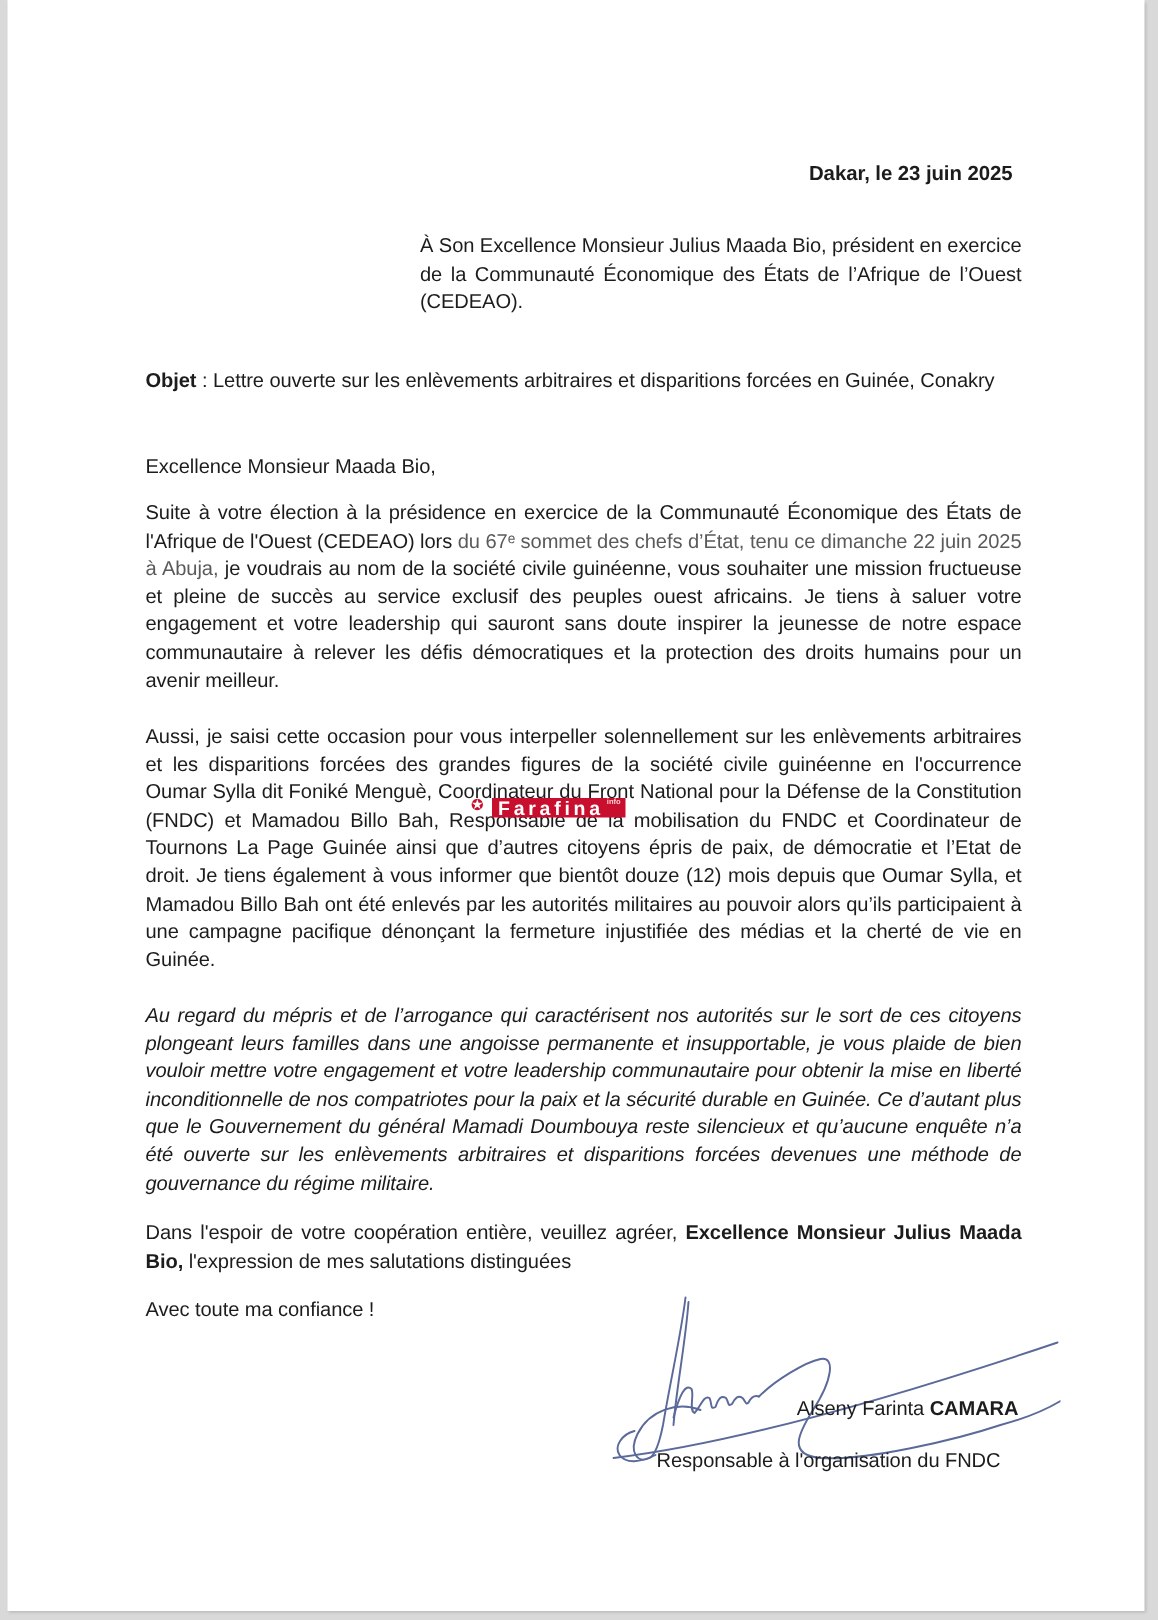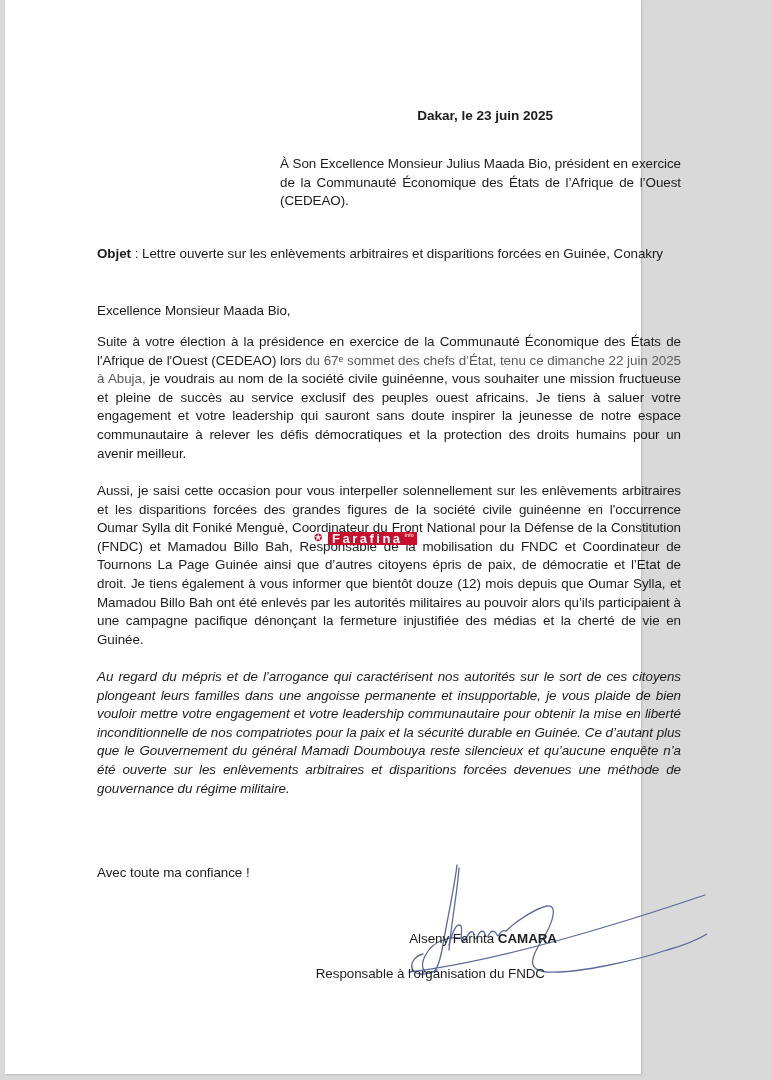--- a/index.html
+++ b/index.html
@@ -8,21 +8,21 @@
       height: 1080px;
       background: #d9d9d9;
       position: relative;
       overflow: hidden;
       font-family: "Liberation Sans", "DejaVu Sans", sans-serif;
     }
     .page {
       position: absolute;
       left: 5px;
       top: 0;
-      width: 636px;
+      width: 758px;
       height: 1074px;
       background: #ffffff;
       box-shadow: 1px 1px 2px rgba(0,0,0,0.15);
     }
     .text {
       position: absolute;
       color: #1c1c1c;
       font-size: 13.4px;
       line-height: 18.6px;
       letter-spacing: -0.05px;
@@ -123,20 +123,23 @@
   <div class="text salutation">Excellence Monsieur Maada Bio,</div>
 
   <div class="text justify para1">
     <span>Suite à votre élection à la présidence en exercice de la Communauté Économique des États de l'Afrique de l'Ouest (CEDEAO) lors </span><span class="gray">du 67ᵉ sommet des chefs d’État, tenu ce dimanche 22 juin 2025 à Abuja,</span><span> je voudrais au nom de la société civile guinéenne, vous souhaiter une mission fructueuse et pleine de succès au service exclusif des peuples ouest africains. Je tiens à saluer votre engagement et votre leadership qui sauront sans doute inspirer la jeunesse de notre espace communautaire à relever les défis démocratiques et la protection des droits humains pour un avenir meilleur.</span>
   </div>
 
   <div class="text justify para2">Aussi, je saisi cette occasion pour vous interpeller solennellement sur les enlèvements arbitraires et les disparitions forcées des grandes figures de la société civile guinéenne en l'occurrence Oumar Sylla dit Foniké Menguè, Coordinateur du Front National pour la Défense de la Constitution (FNDC) et Mamadou Billo Bah, Responsable de la mobilisation du FNDC et Coordinateur de Tournons La Page Guinée ainsi que d’autres citoyens épris de paix, de démocratie et l’Etat de droit. Je tiens également à vous informer que bientôt douze (12) mois depuis que Oumar Sylla, et Mamadou Billo Bah ont été enlevés par les autorités militaires au pouvoir alors qu’ils participaient à une campagne pacifique dénonçant la fermeture injustifiée des médias et la cherté de vie en Guinée.</div>
 
   <div class="text justify para3">Au regard du mépris et de l’arrogance qui caractérisent nos autorités sur le sort de ces citoyens plongeant leurs familles dans une angoisse permanente et insupportable, je vous plaide de bien vouloir mettre votre engagement et votre leadership communautaire pour obtenir la mise en liberté inconditionnelle de nos compatriotes pour la paix et la sécurité durable en Guinée. Ce d’autant plus que le Gouvernement du général Mamadi Doumbouya reste silencieux et qu’aucune enquête n’a été ouverte sur les enlèvements arbitraires et disparitions forcées devenues une méthode de gouvernance du régime militaire.</div>
 
+  <div class="text justify para4">
+    <span>Dans l'espoir de votre coopération entière, veuillez agréer, </span><span class="bold">Excellence Monsieur Julius Maada Bio,</span><span> l'expression de mes salutations distinguées</span>
+  </div>
 
   <div class="text closing">Avec toute ma confiance !</div>
 
   <svg class="signature" viewBox="0 0 300 130" fill="none" stroke="#5b6a9a" stroke-width="1.3" stroke-linecap="round" stroke-linejoin="round">
     <path d="M50 5 C47 30, 40 60, 35 90 C33 100, 30 110, 26 112 C18 116, 12 108, 18 96 C26 80, 45 74, 60 80"></path>
     <path d="M52 8 C50 35, 44 65, 42 90"></path>
     <path d="M42 85 C46 70, 50 62, 54 66 C56 70, 52 80, 56 82 C60 78, 62 70, 66 72 C68 76, 66 80, 70 78 C72 72, 74 70, 77 72 C79 75, 78 78, 81 76 C83 72, 85 70, 88 72 C90 74, 90 77, 92 75 C94 71, 96 70, 99 71"></path>
     <path d="M99 71 C110 60, 130 48, 140 46 C150 44, 148 60, 135 80 C125 96, 118 110, 140 112 C170 114, 230 100, 260 90 C275 86, 290 80, 300 74"></path>
     <path d="M2 112 C60 105, 150 85, 298 35"></path>
     <path d="M30 110 C20 115, 10 116, 6 110 C2 104, 8 96, 16 94"></path>

